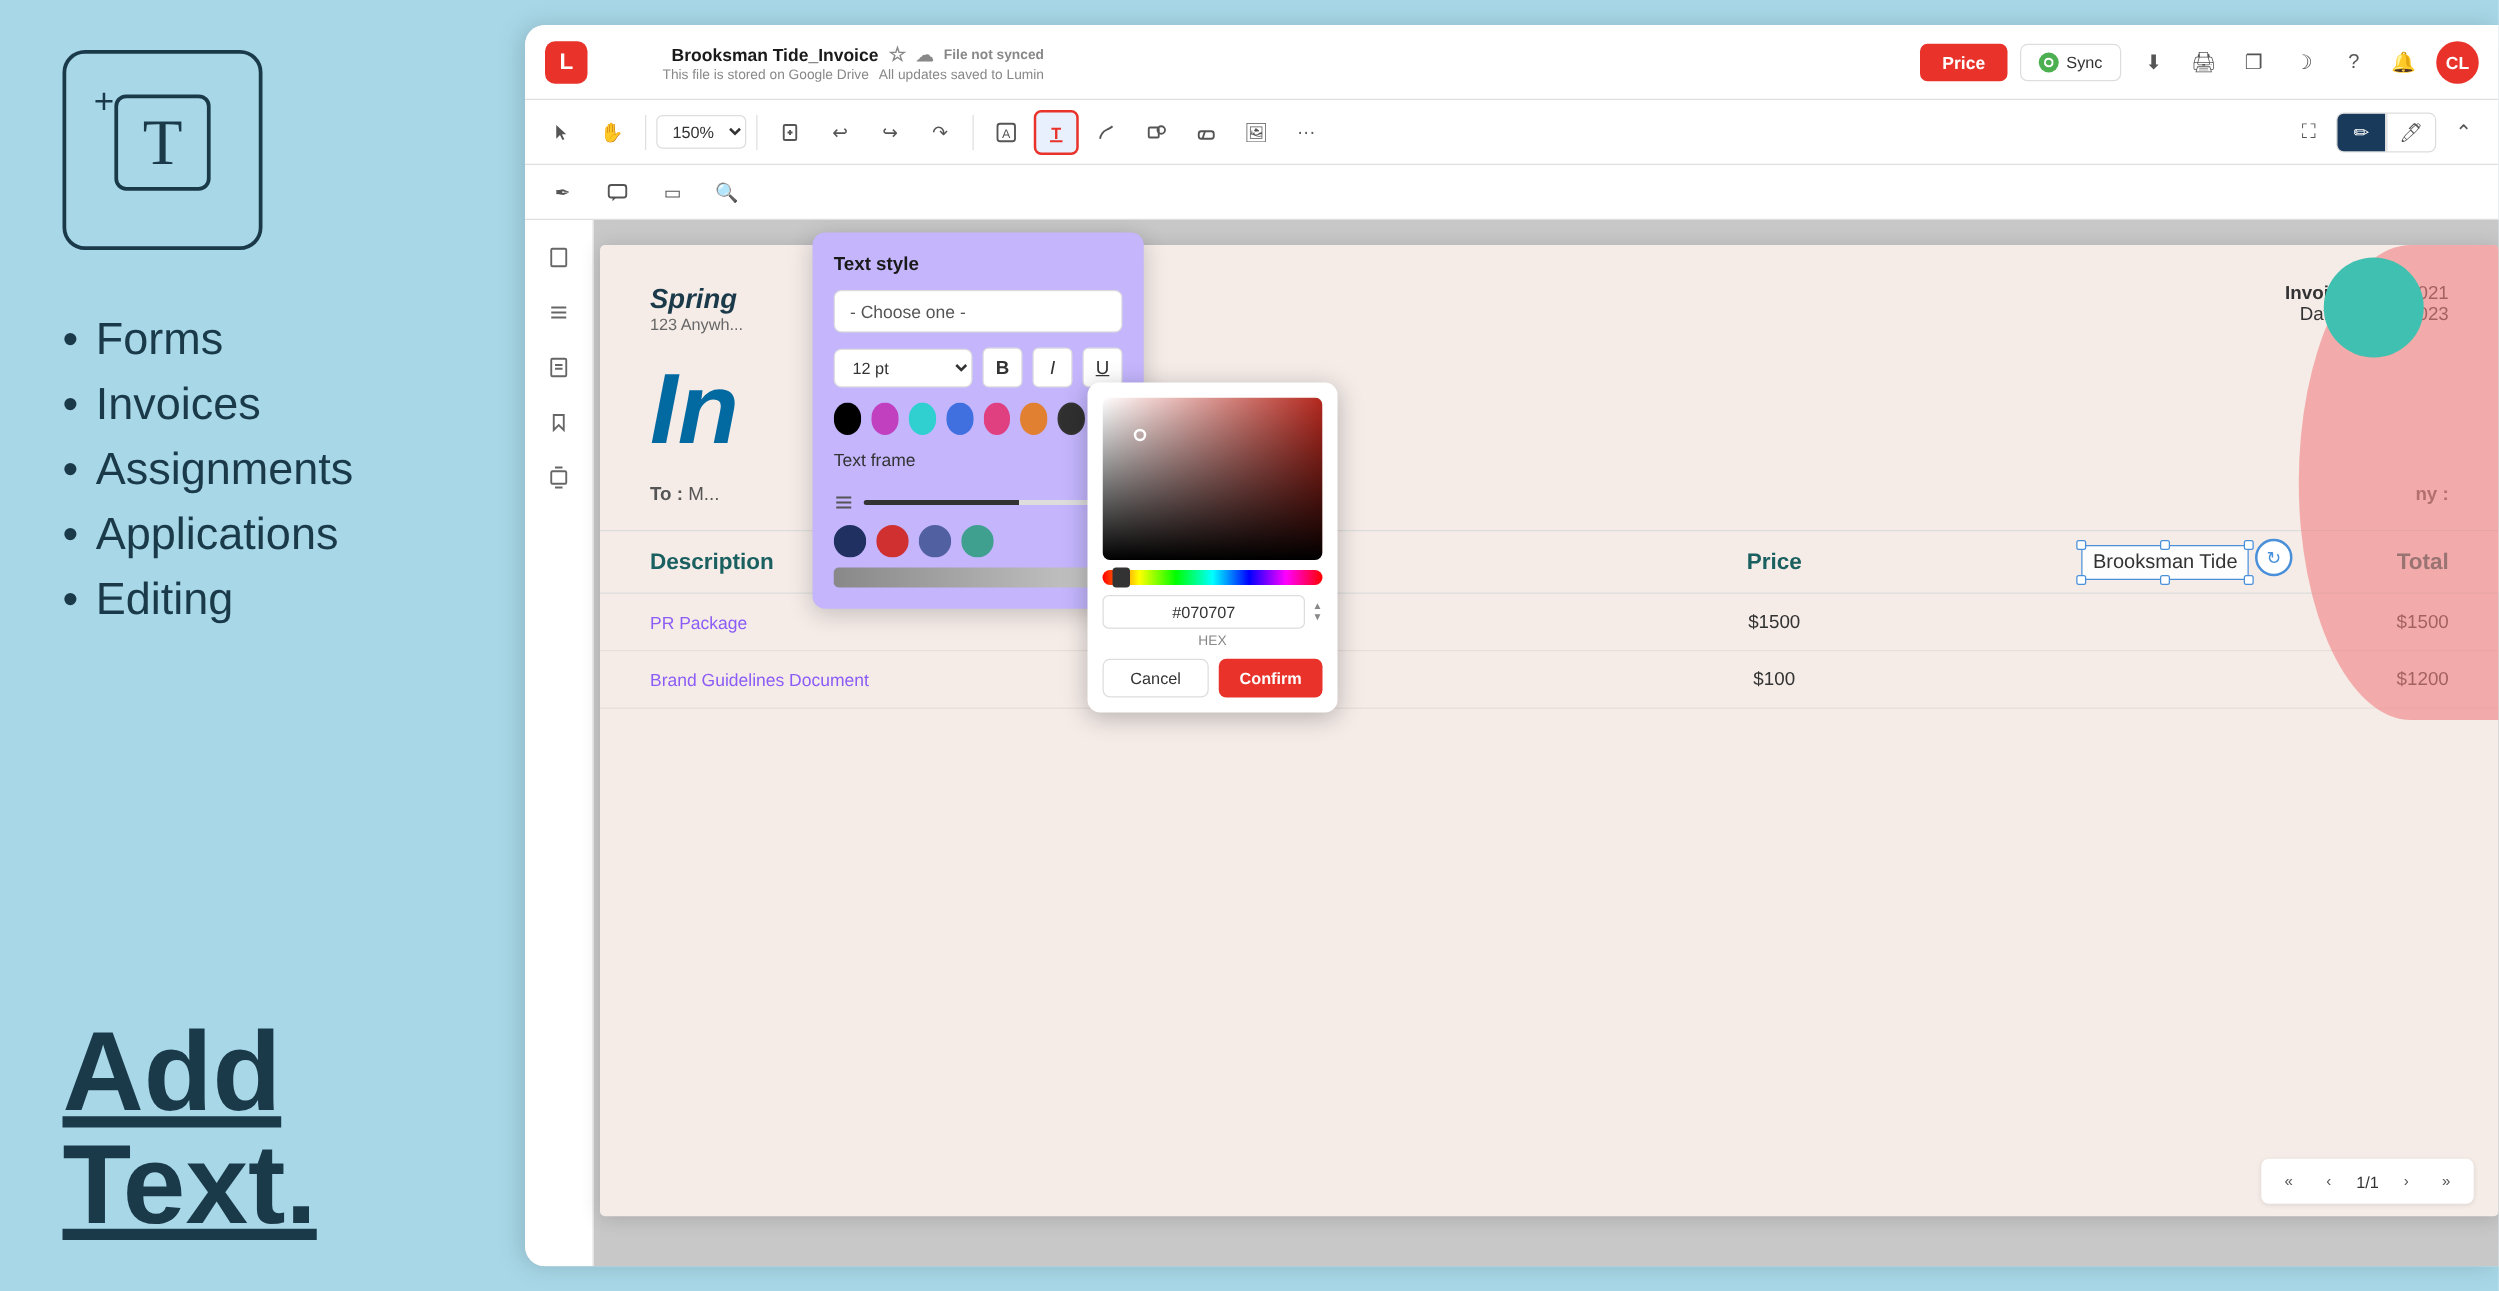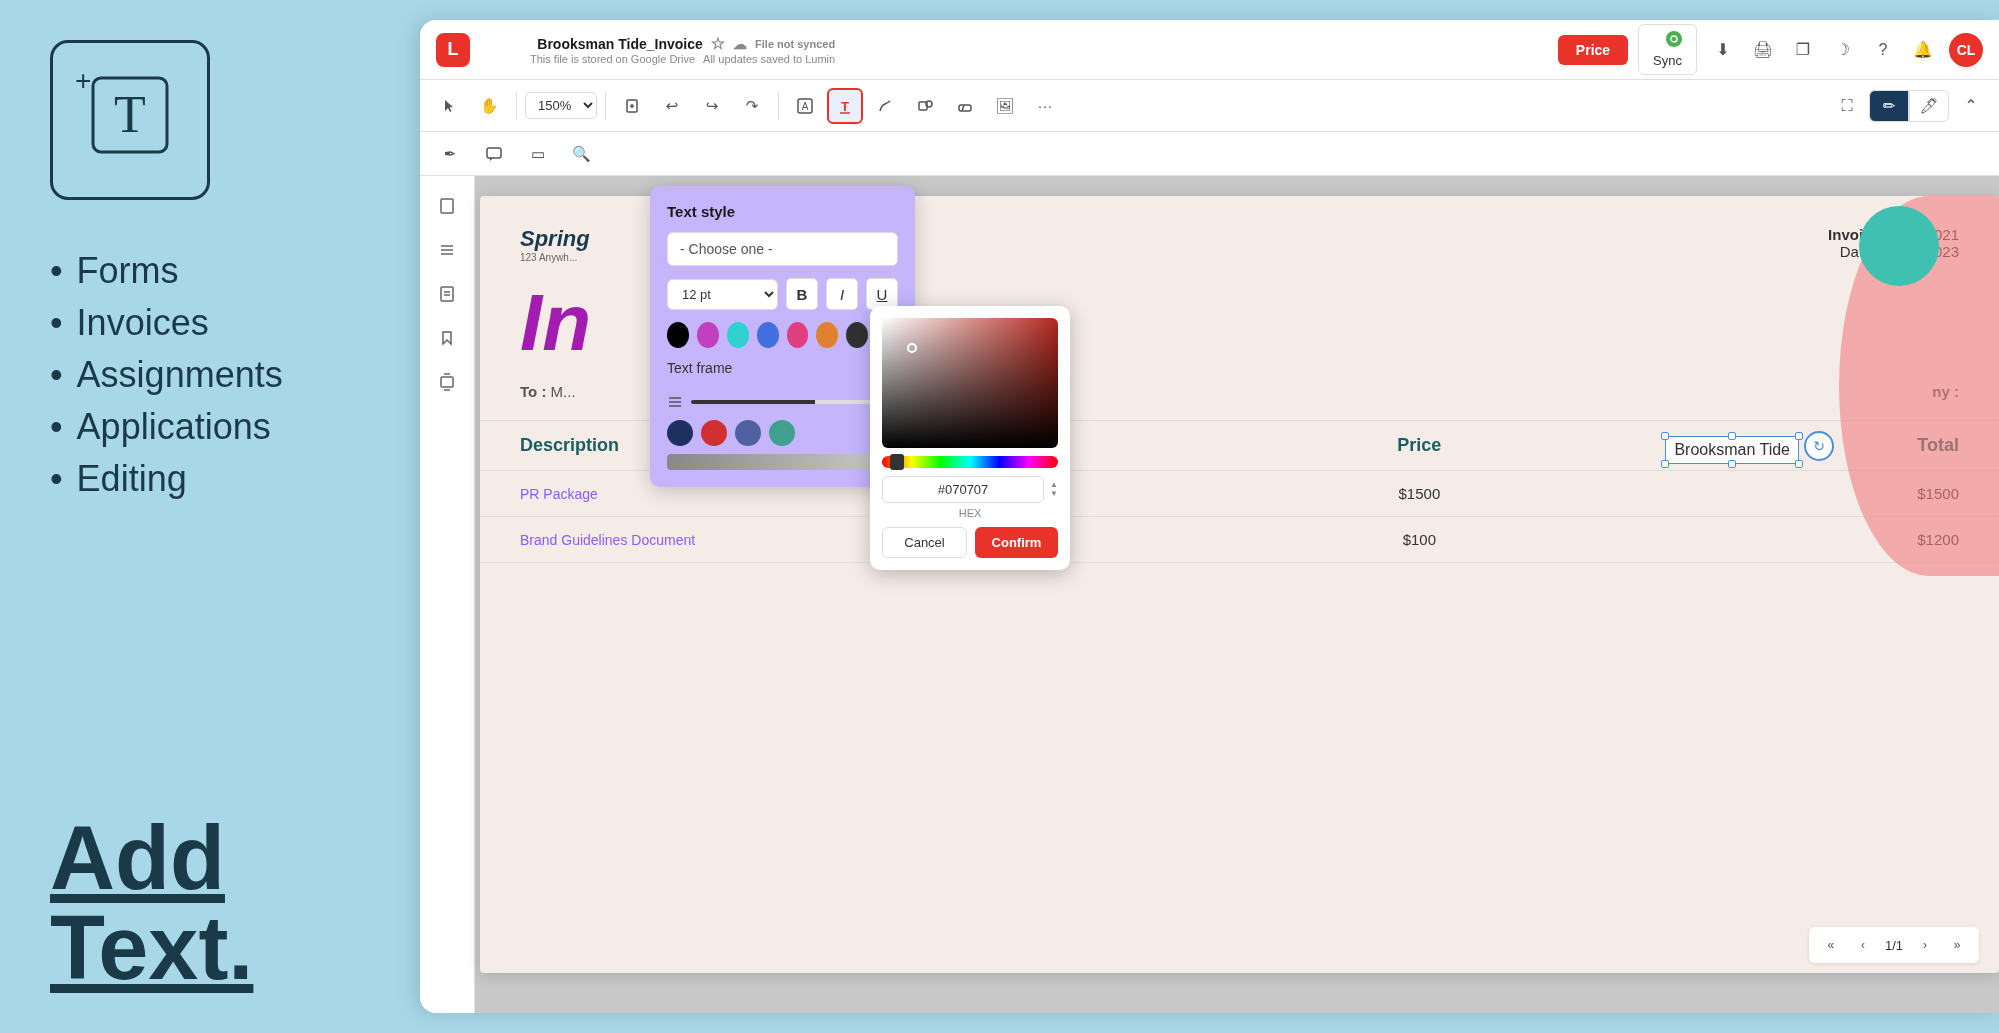--- a/index.html
+++ b/index.html
@@ -166,24 +166,23 @@
     }
 
     .sync-btn {
       background: #fff;
       border: 1px solid #ddd;
       border-radius: 6px;
       padding: 6px 14px;
       font-size: 13px;
       cursor: pointer;
       display: flex;
-      align-items: flex-end;
+      align-items: flex-start;
       gap: 6px;
       color: #333;
-      flex-direction: column;
     }
 
     .sync-icon {
       width: 16px;
       height: 16px;
       background: #4CAF50;
       border-radius: 50%;
       display: flex;
       align-items: center;
       justify-content: center;
@@ -338,38 +337,38 @@
     }
 
     .doc-company {
       font-style: italic;
       font-weight: 700;
       font-size: 22px;
       color: #1a3a4a;
     }
 
     .doc-address {
-      font-size: 10px;
+      font-size: 13px;
       color: #666;
     }
 
     .doc-invoice-info {
       text-align: right;
       font-size: 15px;
       color: #333;
     }
 
     .doc-invoice-info strong {
       font-weight: 700;
     }
 
     .invoice-big {
       font-size: 80px;
       font-weight: 900;
-      color: #a21caf;
+      color: #0369a1;
       padding: 0 40px;
       line-height: 1;
       margin-bottom: 20px;
       font-style: italic;
     }
 
     .doc-to-row {
       display: flex;
       justify-content: space-between;
       padding: 0 40px;

